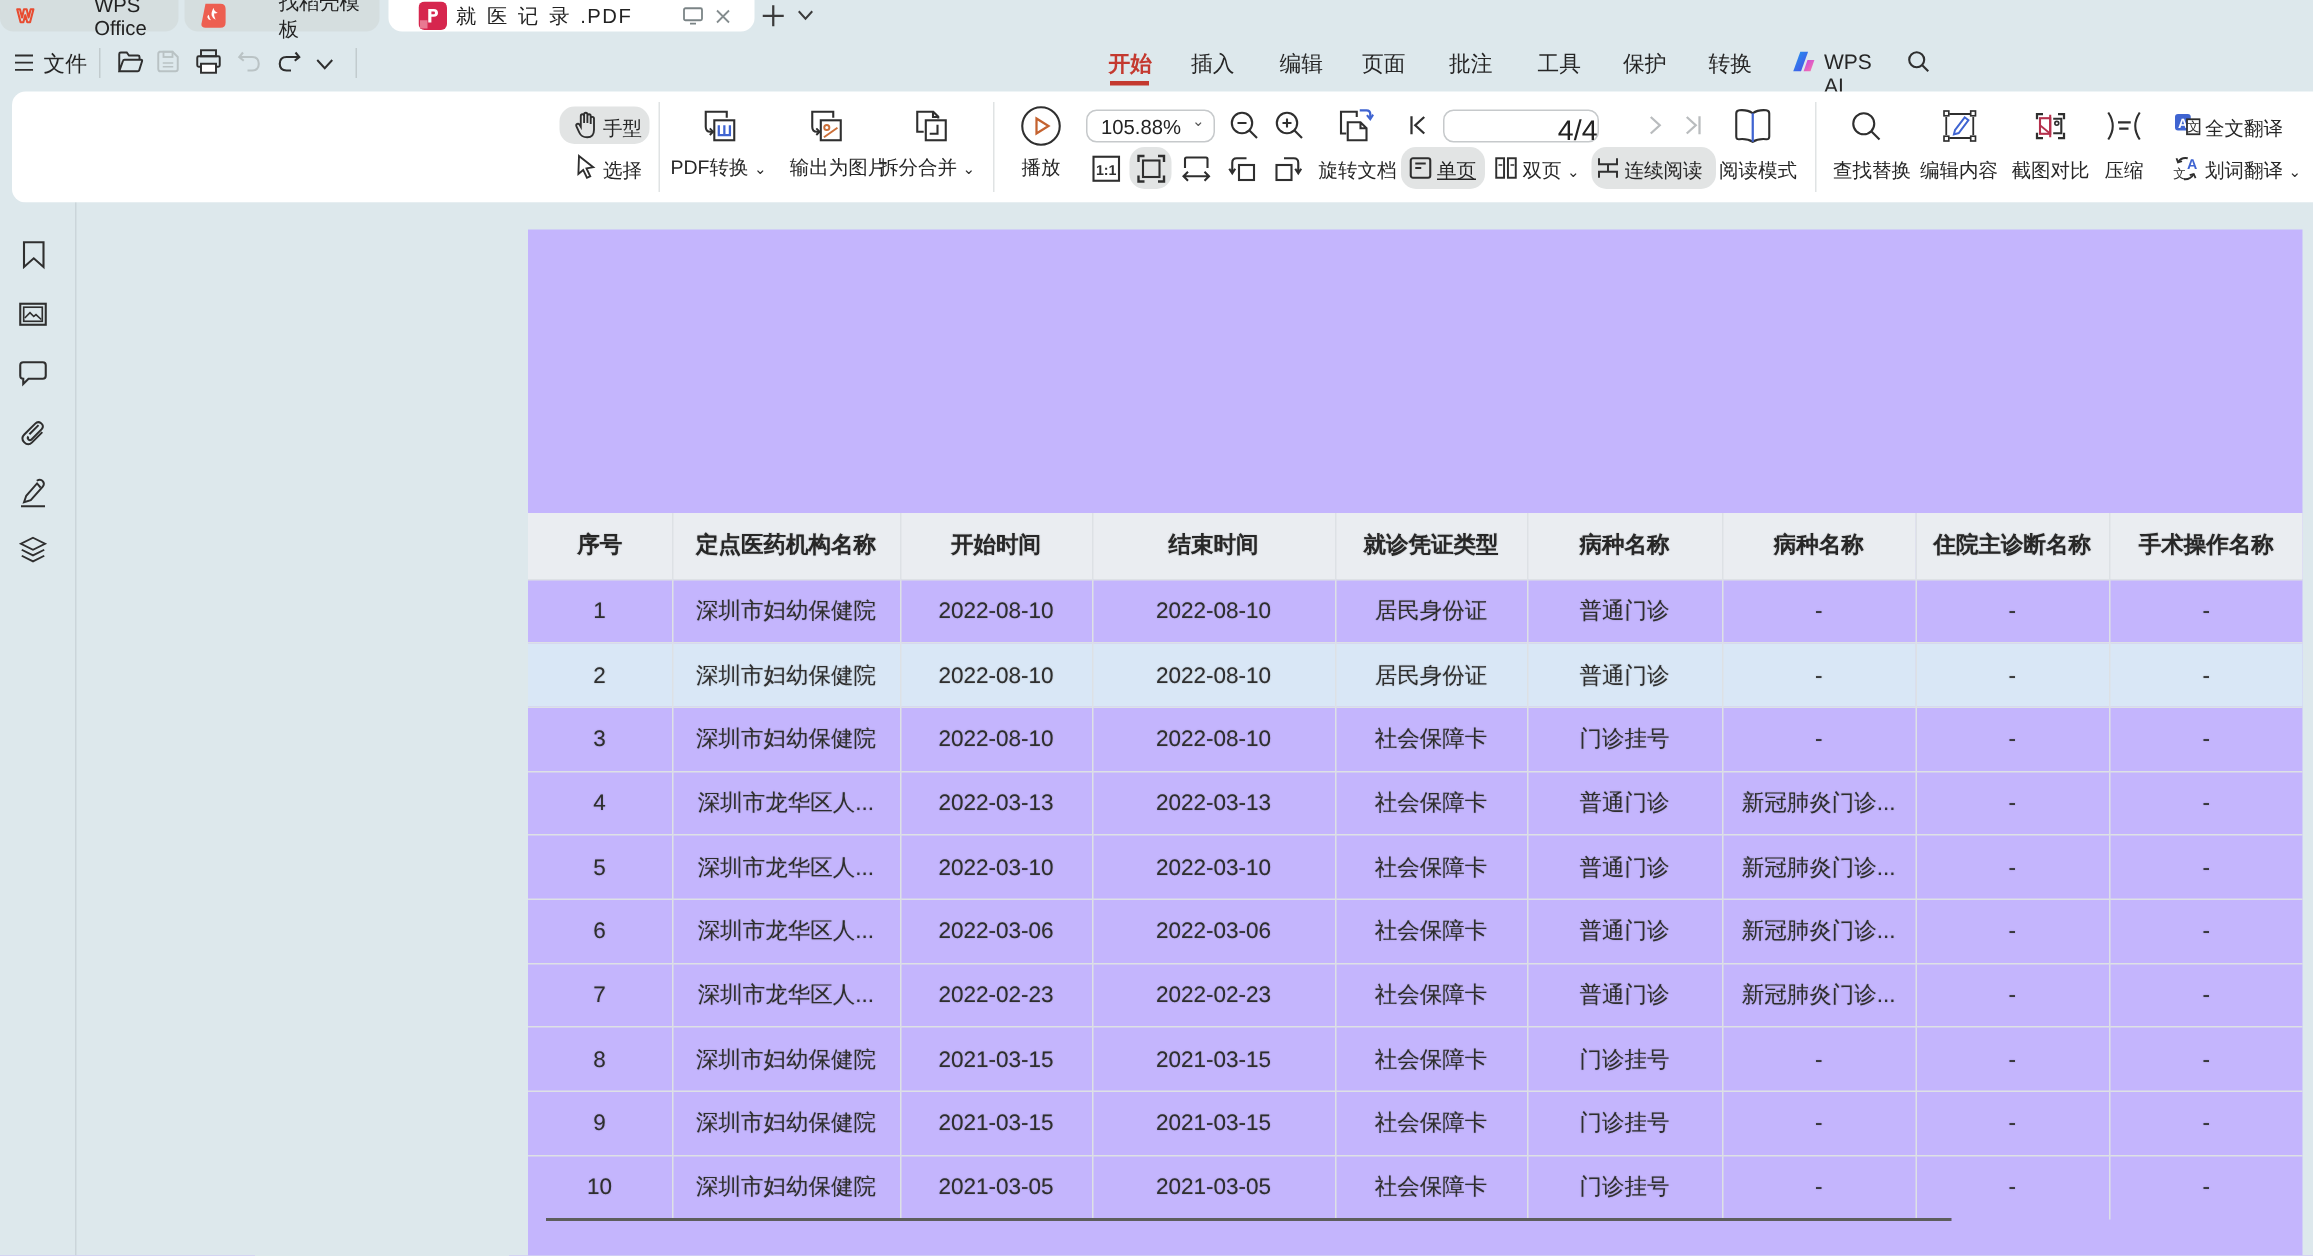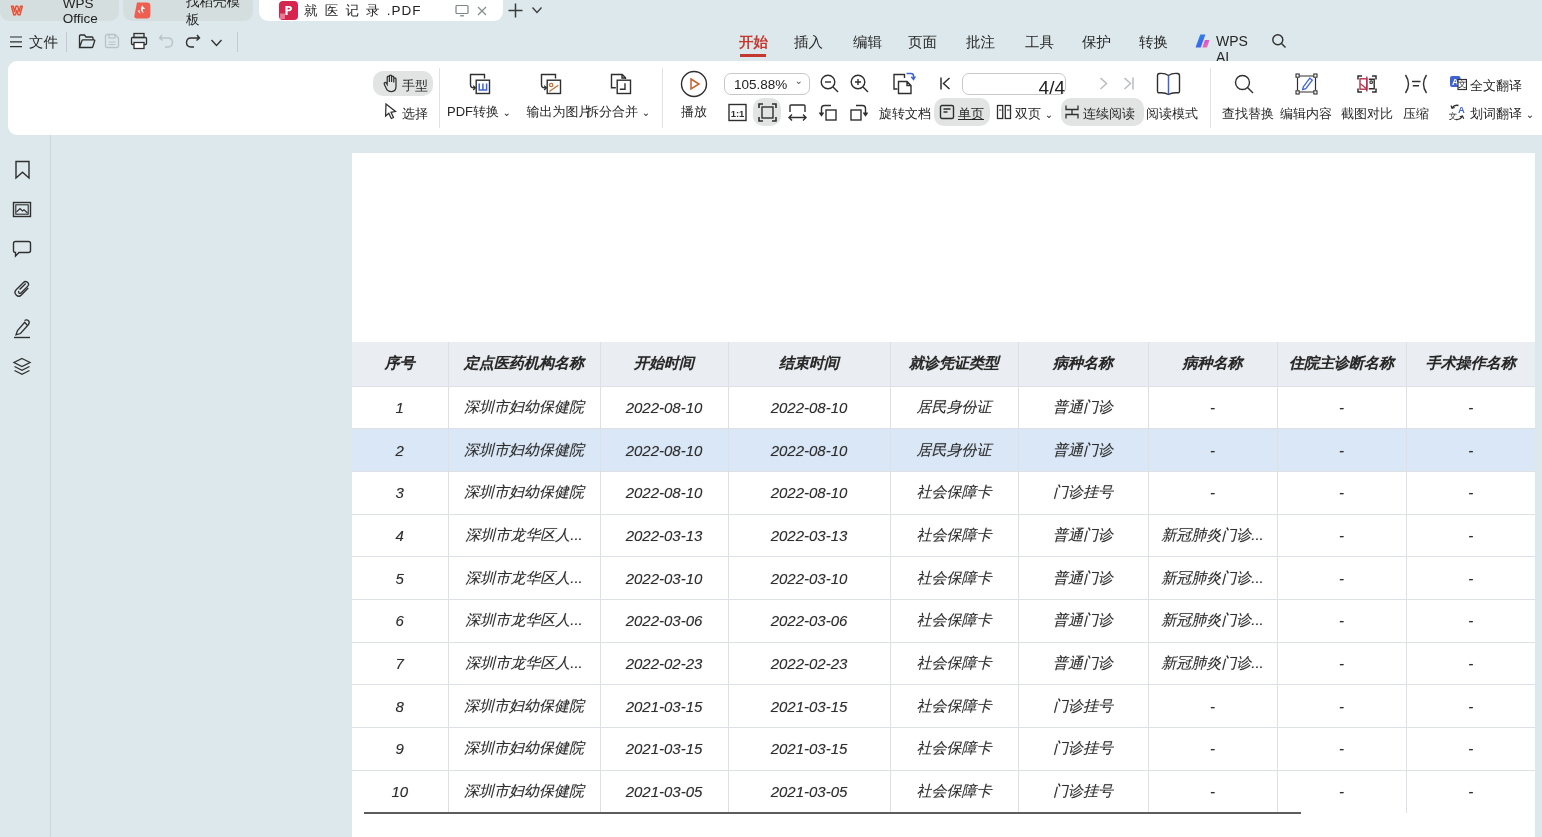--- a/index.html
+++ b/index.html
@@ -16,21 +16,21 @@
 .mi { position:absolute; top:12px; font-size:14.5px; color:#262626; }
 .sepv { position:absolute; width:1px; background:#c2cbce; }
 
 #panel { position:absolute; left:8px; top:61px; width:1542px; height:74px; background:#ffffff; border-radius:9px 0 0 9px; }
 .tbtxt { position:absolute; font-size:13px; color:#262626; white-space:nowrap; }
 .pill { position:absolute; background:#e2e4e4; border-radius:10px; }
 .tsep { position:absolute; width:1px; background:#e0e3e4; top:7px; height:60px; }
 
 #docarea { position:absolute; left:0; top:135px; width:1542px; height:702px; background:#dde8ec; }
 #sideline { position:absolute; left:50px; top:0px; width:1px; height:702px; background:#cbd5da; }
-#page { position:absolute; left:352px; top:18px; width:1183px; height:684px; background:#ffffff;font-style:italic; }
+#page { position:absolute; left:352px; top:18px; width:1183px; height:684px; background:#c4b5fd; }
 
 #tbl { position:absolute; left:0px; top:189px; width:1183px; border-collapse:collapse; table-layout:fixed; }
 #tbl td { border:1px solid #dde1e5; text-align:center; vertical-align:middle; font-size:15px; color:#2e2e2e; height:42.7px; padding:0; text-shadow:0 0 1px rgba(60,60,60,.4); }
 #tbl td:first-child { border-left:none; }
 #tbl td:last-child { border-right:none; }
 #tbl tr.hr td { border-top:none; background:#eaedf1; font-weight:bold; color:#272727; height:44px; }
 #tbl tr:last-child td { border-bottom:none;margin-top:44px; }
 #tbl tr.blue td { background:#d9e7f6; }
 </style>
 </head>

